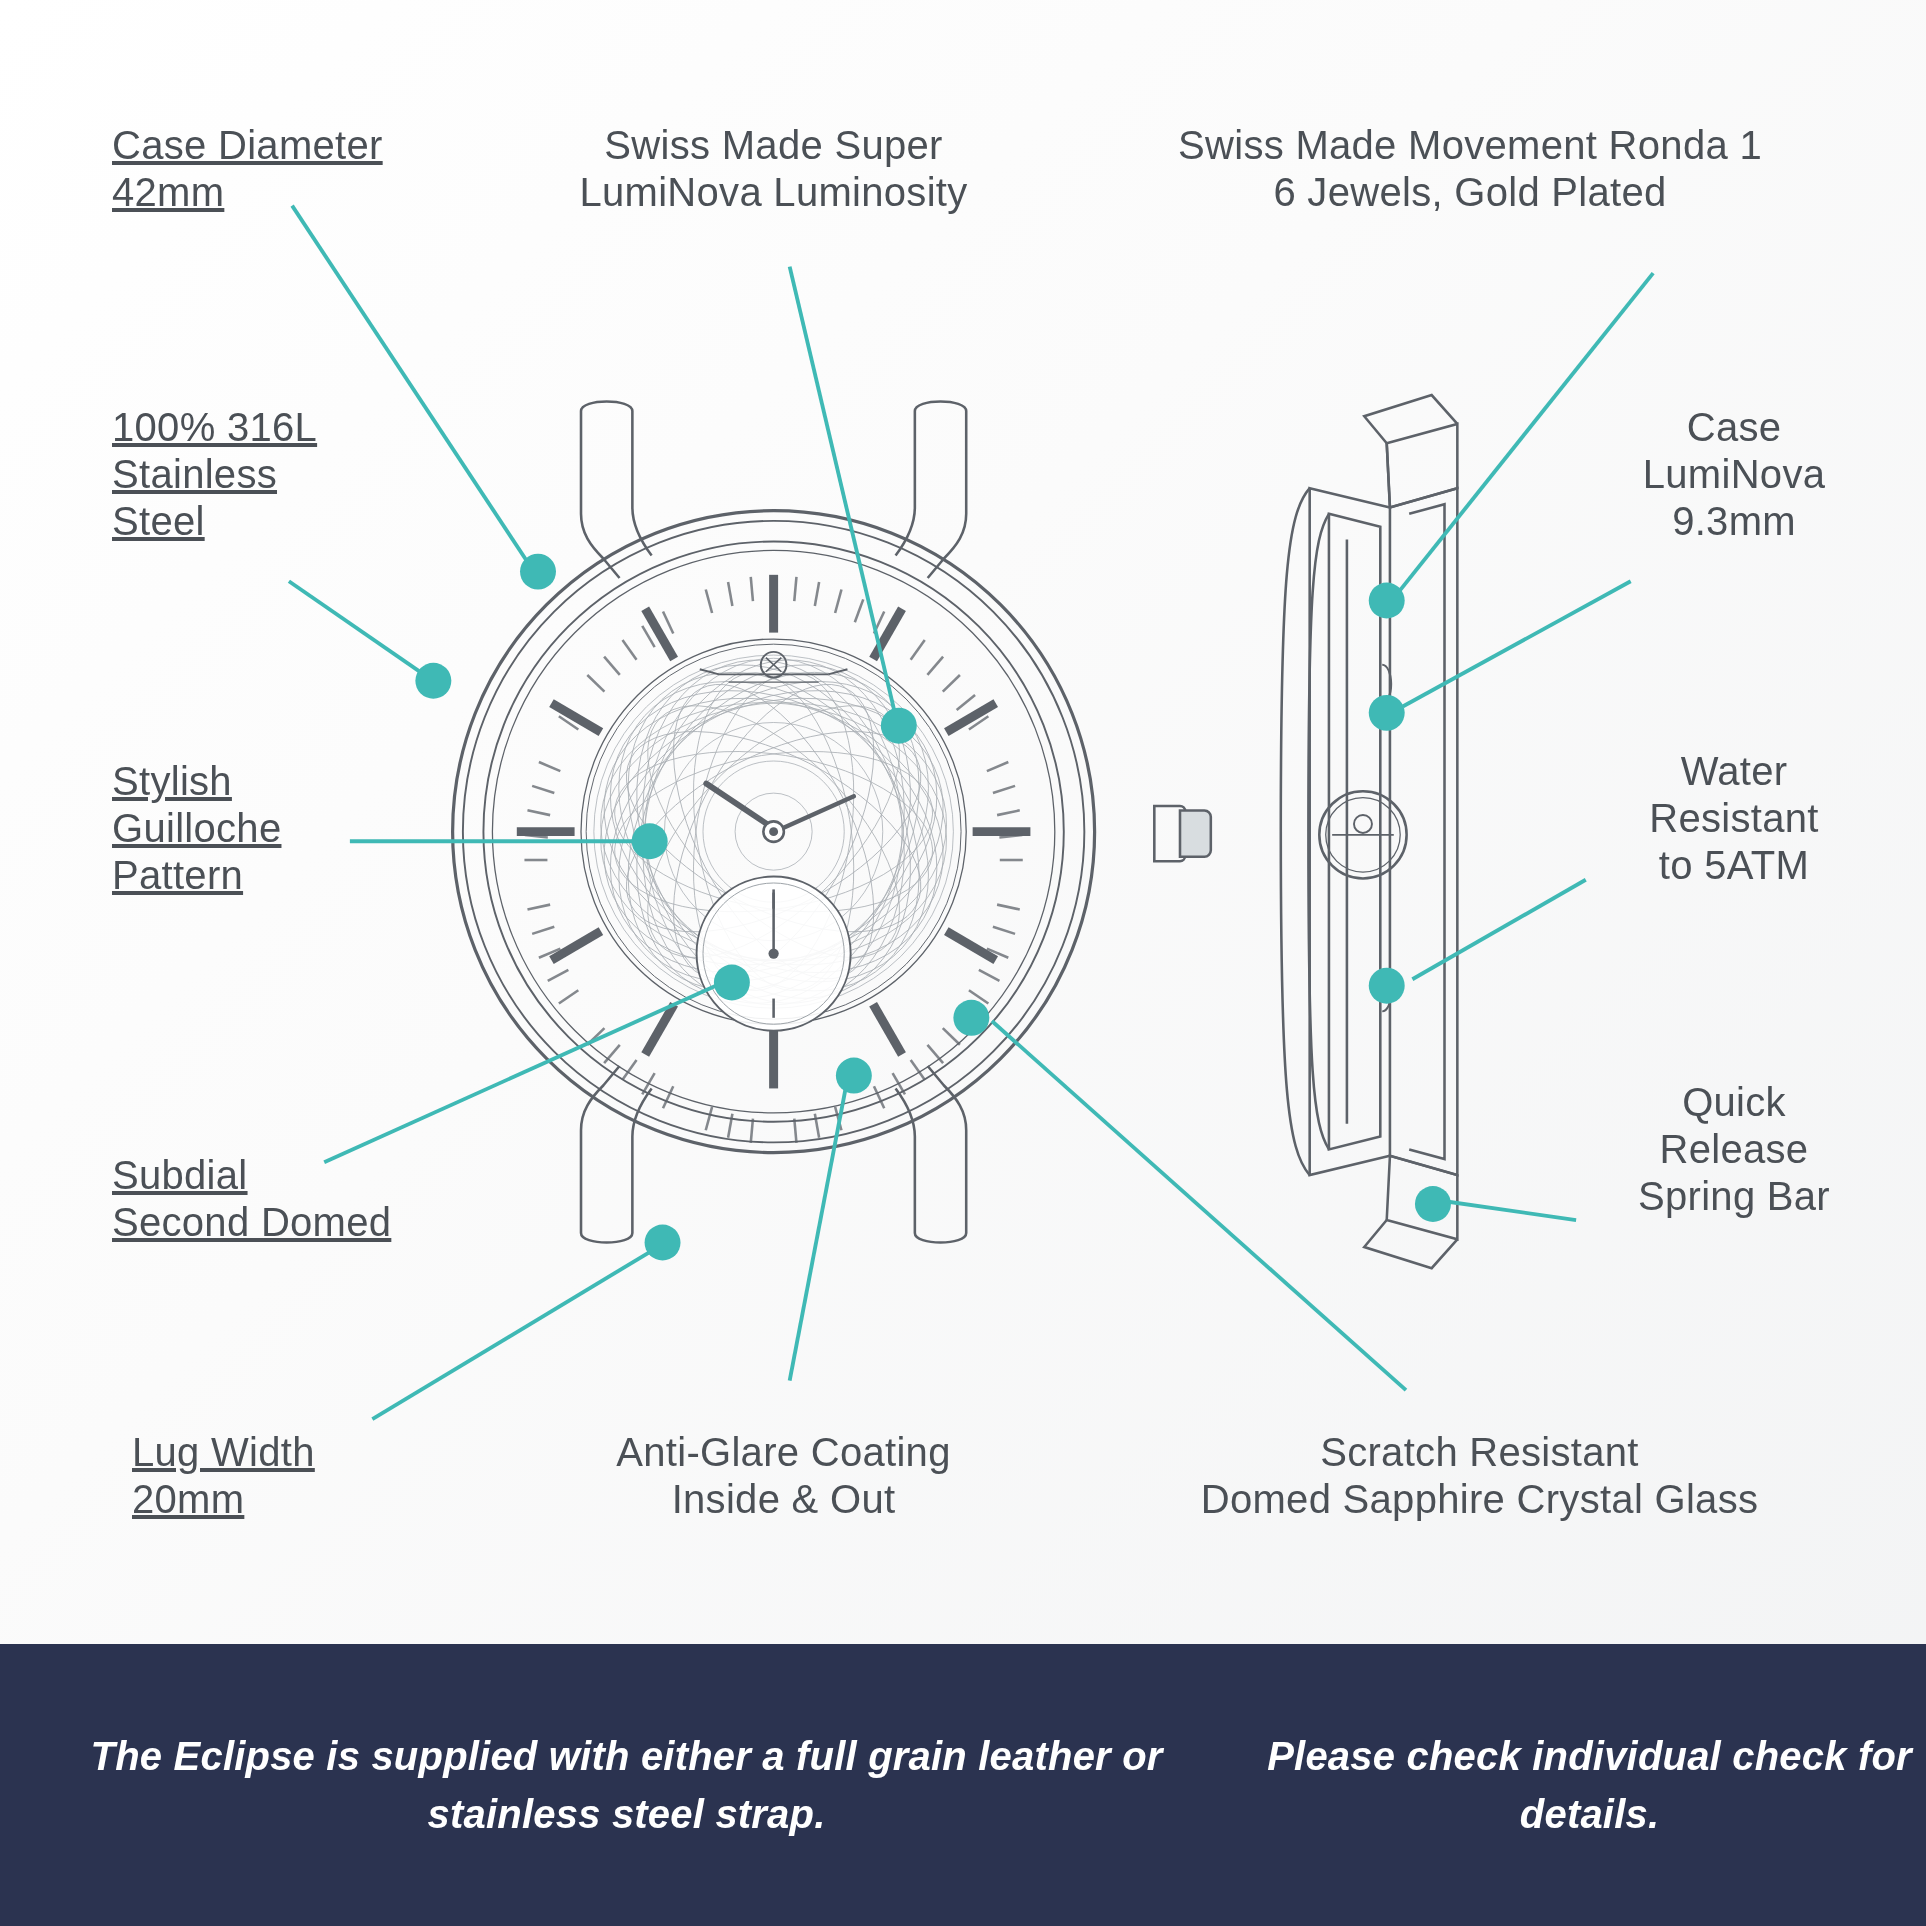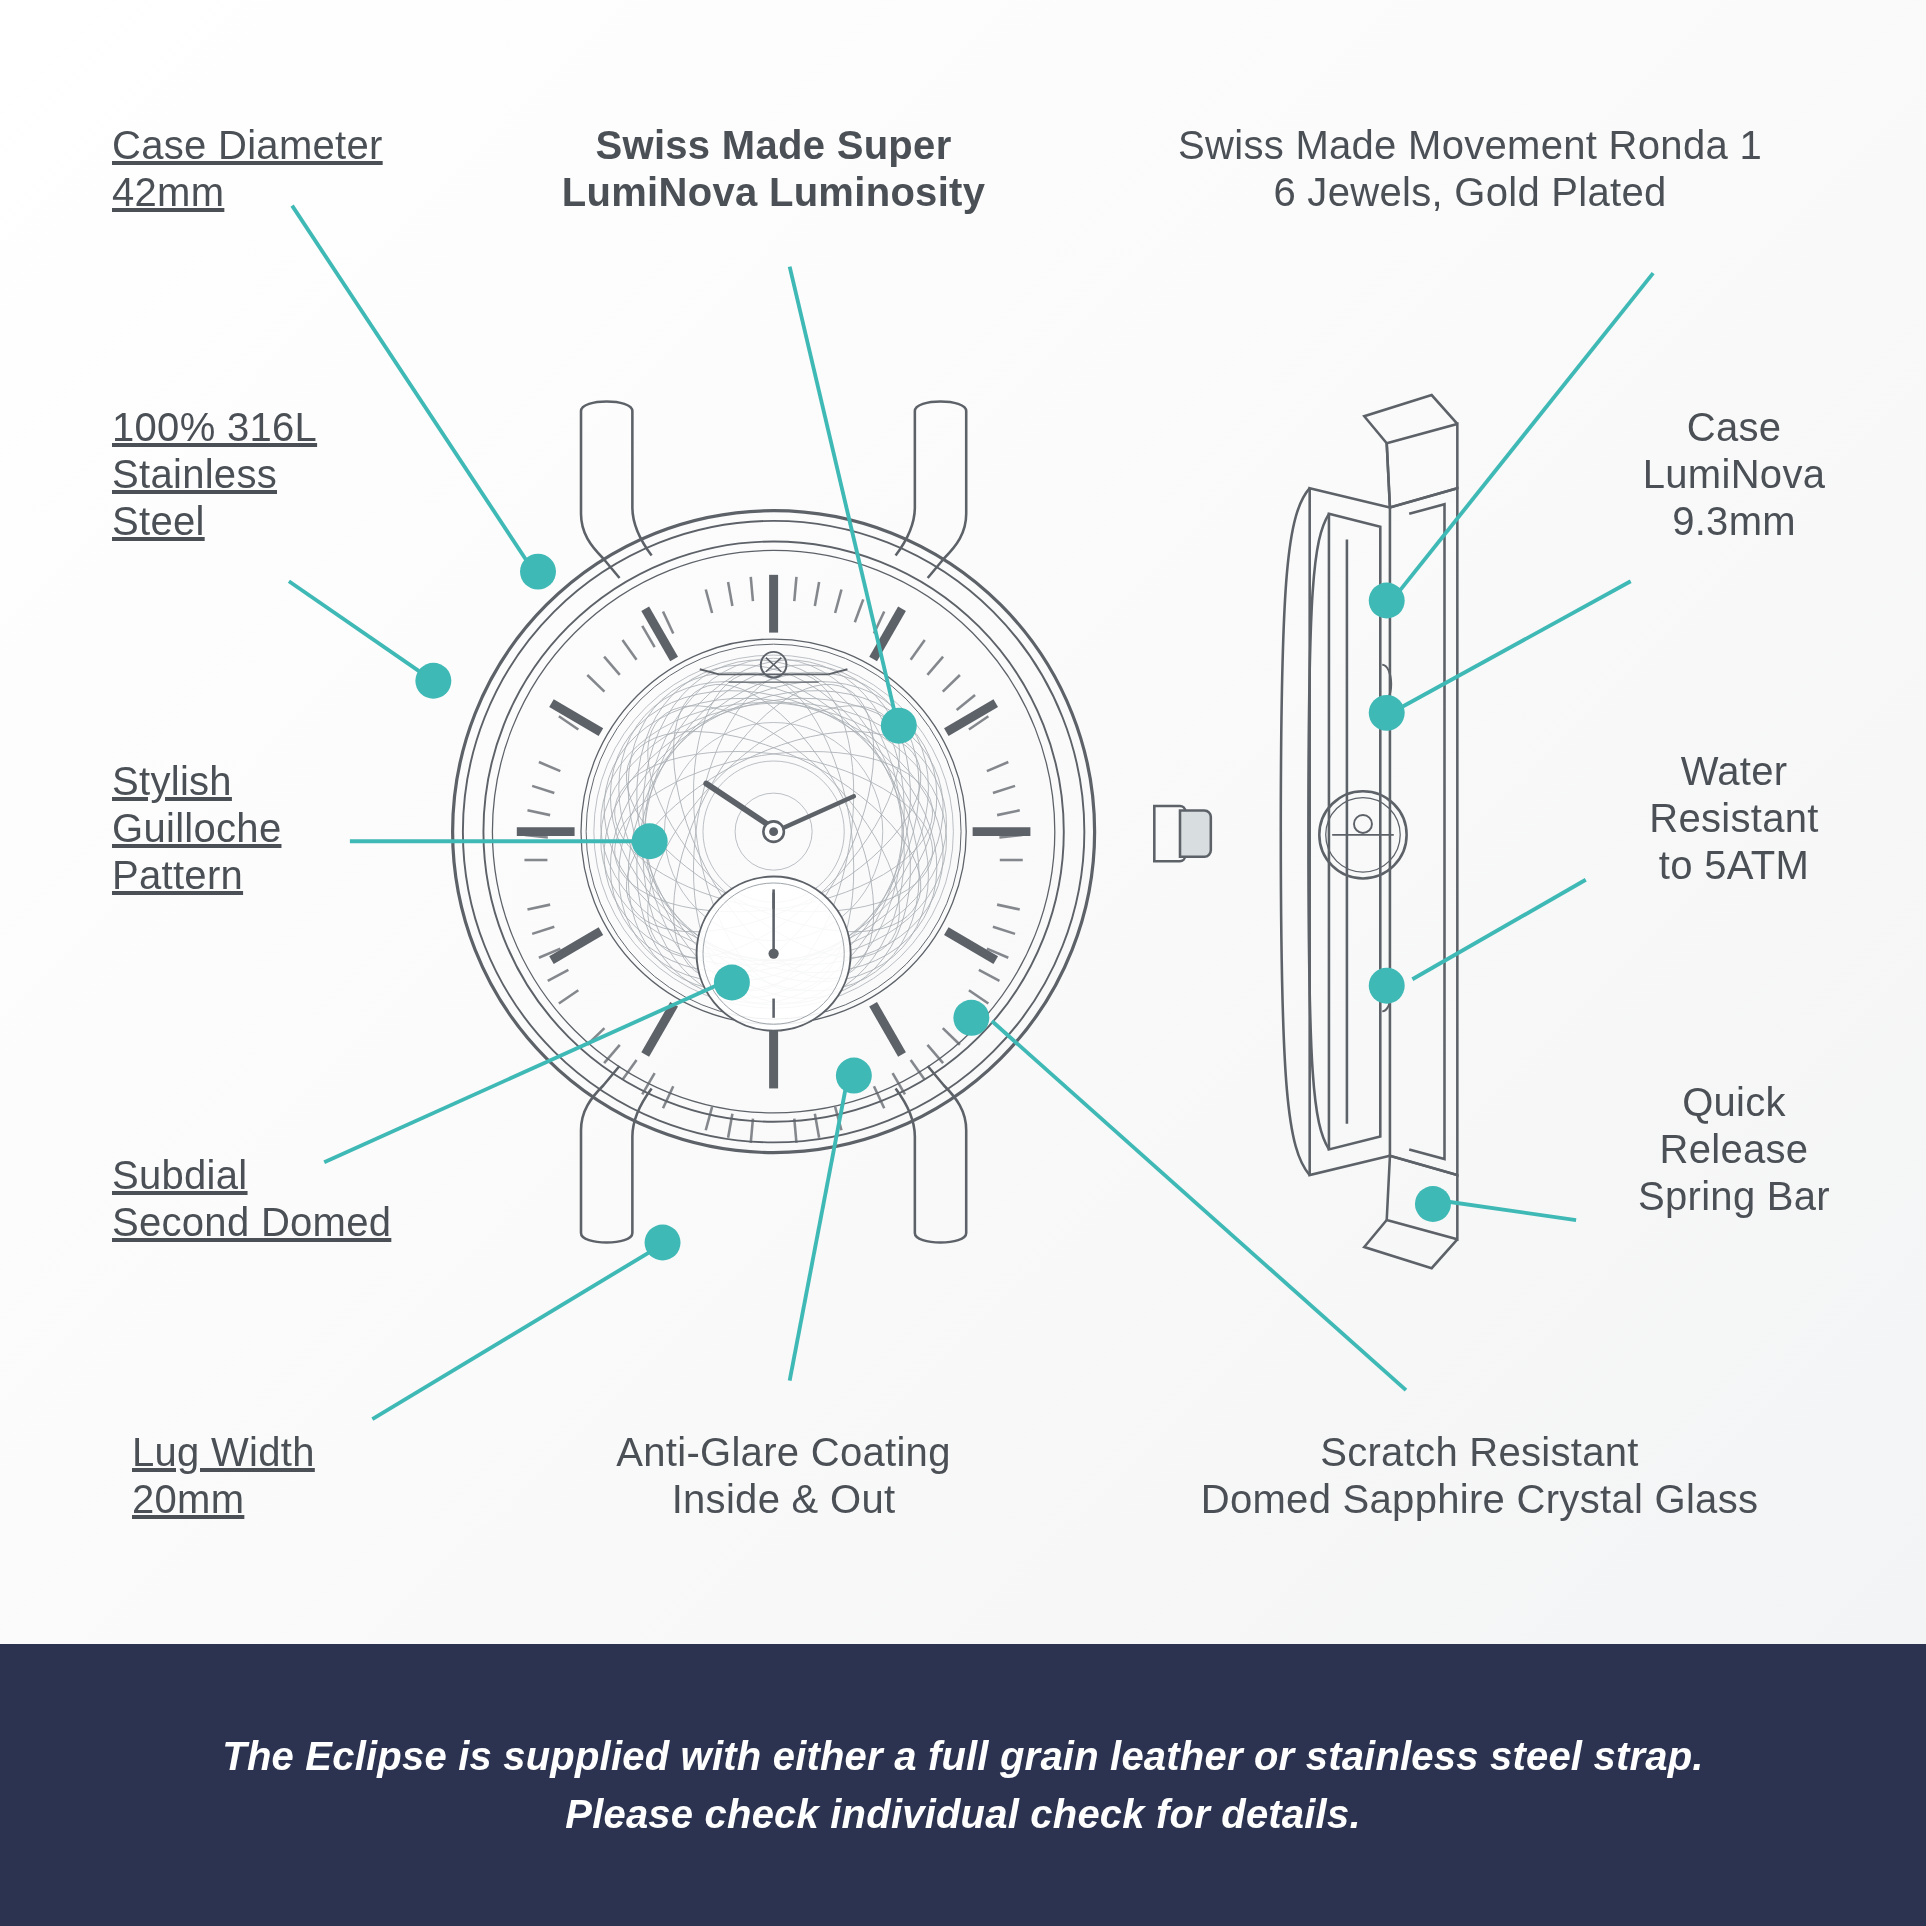--- a/index.html
+++ b/index.html
@@ -40,21 +40,21 @@
 
   .footer {
     position: absolute;
     left: 0;
     top: 1644px;
     width: 1926px;
     height: 282px;
     background: #2b3350;
     color: #ffffff;
     display: flex;
-    flex-direction: column;
+    flex-direction: row;
     align-items: center;
     justify-content: center;
   }
   .footer-line {
     font-style: italic;
     font-weight: bold;
     font-size: 40px;
     line-height: 1.45;
     text-align: center;
     letter-spacing: 0.2px;
@@ -284,21 +284,21 @@
         <circle cx="1140" cy="1530" r="28"></circle>
         <circle cx="2232" cy="1875" r="28"></circle>
         <circle cx="1032" cy="1935" r="28"></circle>
         <circle cx="1330" cy="1675" r="28"></circle>
         <circle cx="1513" cy="1585" r="28"></circle>
       </g>
     </svg>
 
     <div class="label left" style="left:112px;  top:122px;  width:398px;">Case Diameter
 42mm</div>
-    <div class="label center" style="left:507px;  top:122px;  width:533px;font-weight:bold;">Swiss Made Super
+    <div class="label center" style="left:507px;  top:122px;  width:533px;">Swiss Made Super
 LumiNova Luminosity</div>
     <div class="label center" style="left:1091px; top:122px;  width:758px;">Swiss Made Movement Ronda 1
 6 Jewels, Gold Plated</div>
     <div class="label left" style="left:112px;  top:404px;  width:360px;">100% 316L
 Stainless
 Steel</div>
     <div class="label center" style="left:1554px; top:404px;  width:360px;">Case
 LumiNova
 9.3mm</div>
     <div class="label left" style="left:112px;  top:758px; width:360px;">Stylish

